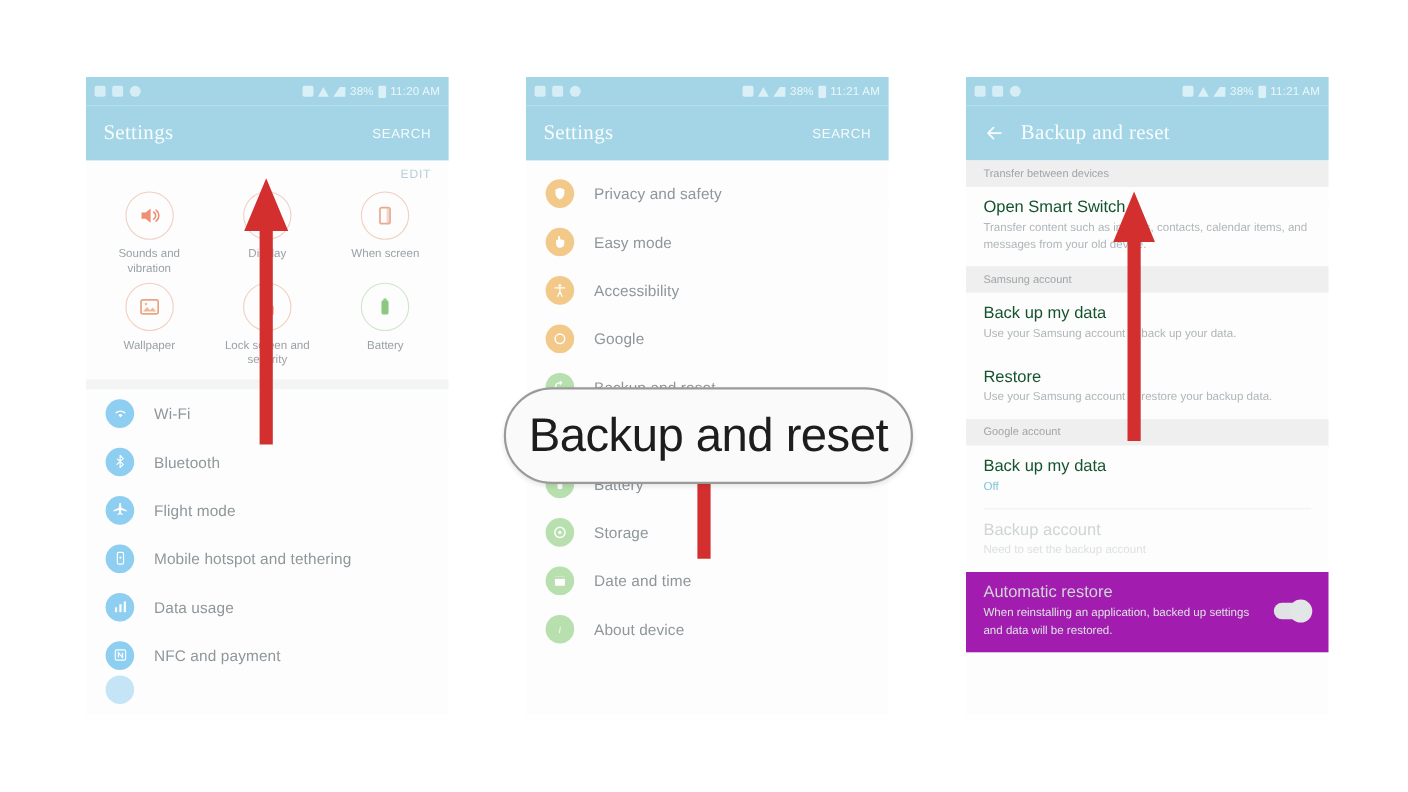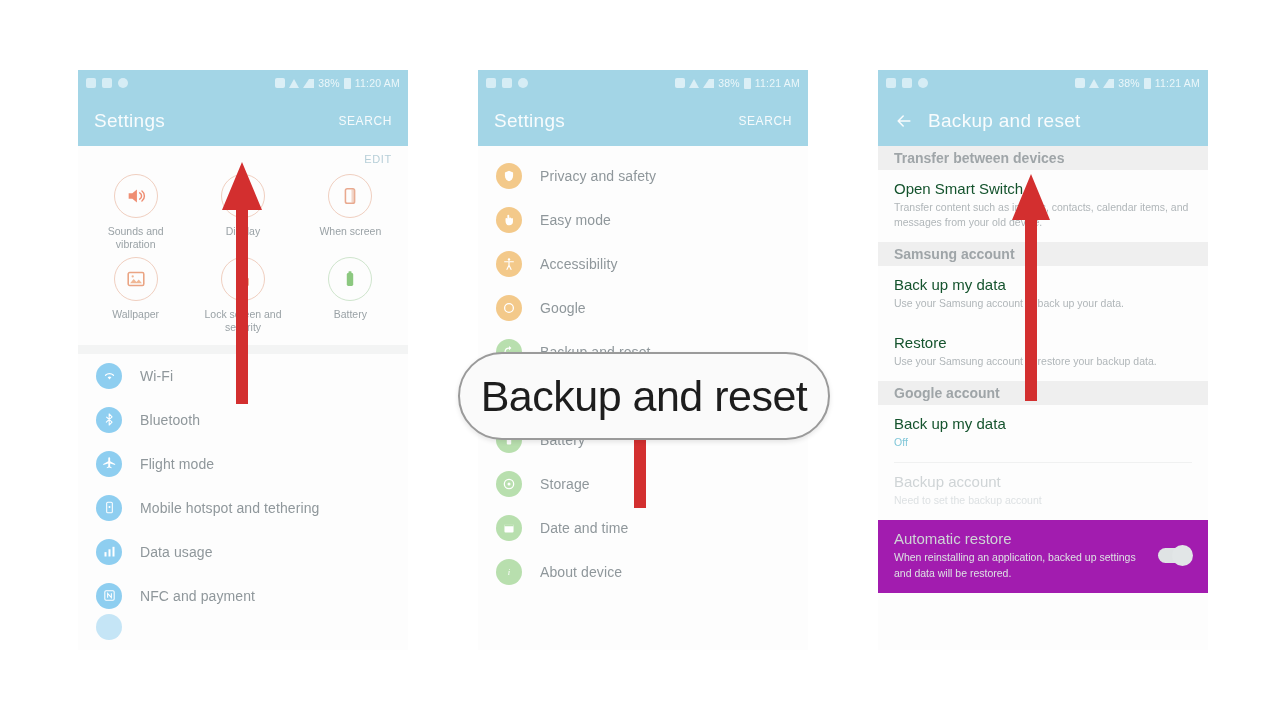--- a/index.html
+++ b/index.html
@@ -84,20 +84,21 @@
     background: #a3d5e6;
     display: flex;
     align-items: center;
     padding: 0 16px;
   }
   .appbar-title {
     color: #ffffff;
     font-size: 19px;
     letter-spacing: .3px;
     opacity: .93;
+    font-family: Liberation Serif, serif;
   }
   .appbar-action {
     margin-left: auto;
     color: #ffffff;
     font-size: 12px;
     letter-spacing: .6px;
     opacity: .9;
   }
   .back-arrow {
     width: 20px; height: 20px;
@@ -176,23 +177,22 @@
   .ic-green { background: #b8dfae; }
   .row-icon svg { display: block; }
 
   
   .section-head {
     background: #efefef;
     height: 24px;
     display: flex;
     align-items: center;
     padding: 0 16px;
-    font-size: 14px;
+    font-size: 10px;
     color: #9fa5a8;
-    font-weight: bold;
   }
   .detail-item { padding: 10px 16px 12px; }
   .detail-title { font-size: 15px; color: #14532d; margin-bottom: 3px; }
   .detail-sub {
     font-size: 10.5px;
     color: #b0b6b9;
     line-height: 1.45;
   }
   .detail-sub.accent { color: #7fc6d8; }
   .detail-item.dim .detail-title { color: #cfd4d6; }

